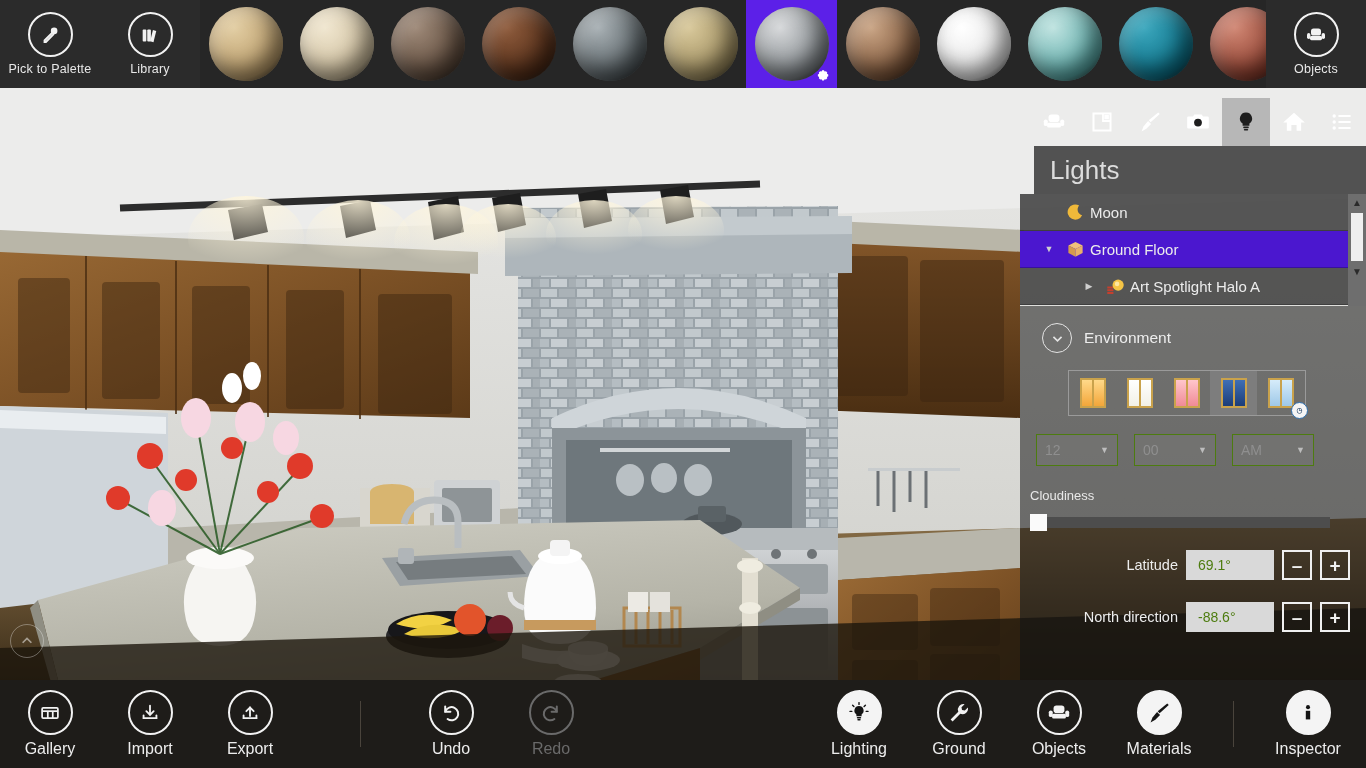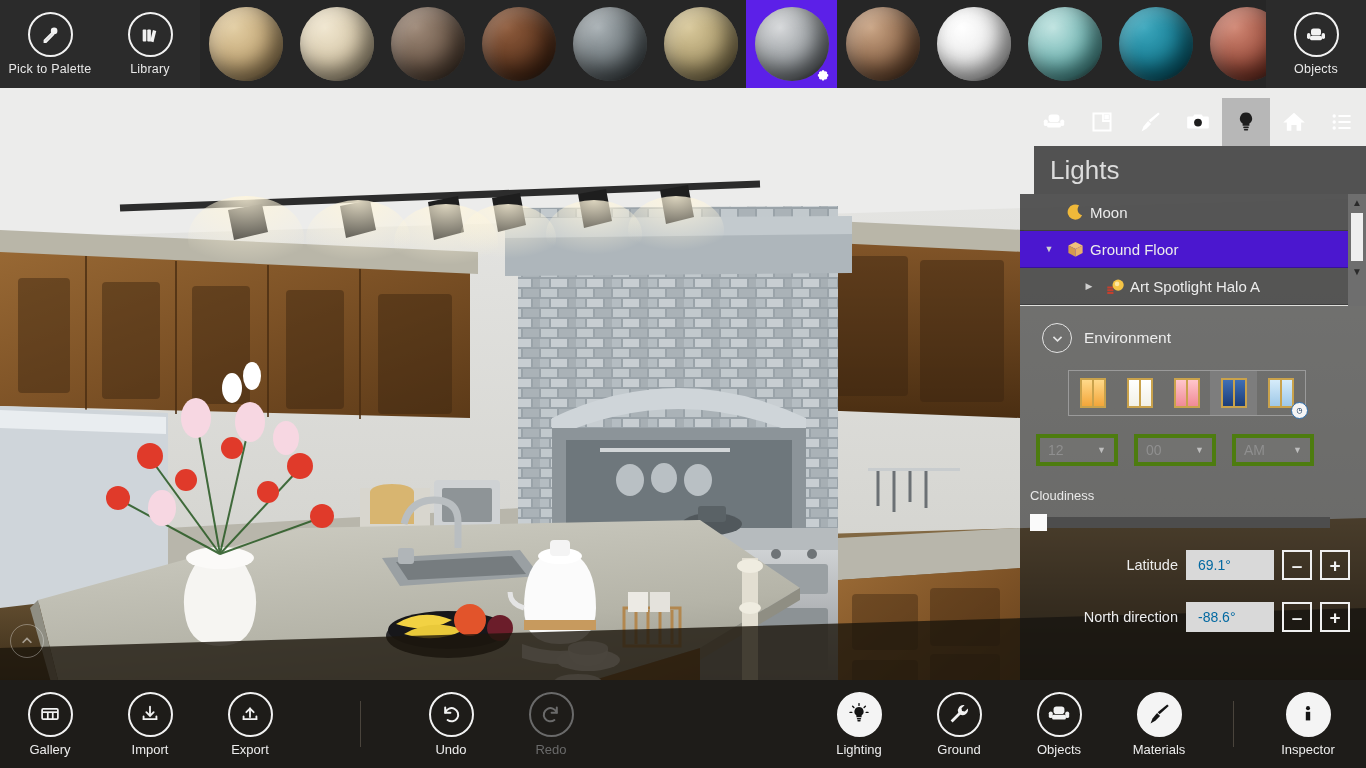--- a/index.html
+++ b/index.html
@@ -138,21 +138,21 @@
   .win i + i { border-left: 2px solid #c9a24c; }
   .clock {
     position: absolute; right: -4px; bottom: -4px; width: 17px; height: 17px;
     border-radius: 50%; background: #f5f5f5; border: 1.5px solid #2f6fae;
     font-size: 9px; color: #1c3f66; display: flex; align-items: center;
     justify-content: center; font-family: "Liberation Mono", monospace;
   }
 
   .time-row { display: flex; gap: 16px; margin: 18px 0 0 16px; }
   .tsel {
-    width: 82px; height: 32px; border: 4px solid #4d7c0f;
+    width: 82px; height: 32px; border: 1px solid #4d7c0f;
     background: rgba(255,255,255,.04); display: flex; align-items: center;
     justify-content: space-between; padding: 0 8px; cursor: pointer;
   }
   .tsel span { font-size: 14px; color: #8f8f8f; }
   .tsel .cv { font-size: 9px; color: #bdbdbd; }
 
   .cloud-label { margin: 22px 0 0 10px; font-size: 13px; color: #e8e8e8; }
   .slider {
     position: relative; margin: 14px 0 0 10px; width: 300px; height: 11px;
     background: #4d4d4d; cursor: pointer;
@@ -161,21 +161,21 @@
     position: absolute; left: 0; top: -3px; width: 17px; height: 17px;
     background: #fafafa;
   }
 
   .num-row {
     display: flex; align-items: center; justify-content: flex-end;
     gap: 8px; margin-top: 22px; padding-right: 16px;
   }
   .num-label { font-size: 14.5px; color: #ededed; }
   .num-field {
-    width: 88px; height: 30px; background: #d9d9d9; color: #0369a1;
+    width: 88px; height: 30px; background: #d9d9d9; color: #4d7c0f;
     font-size: 14px; display: flex; align-items: center; padding-left: 12px;
     cursor: text;
   }
   .num-btn {
     width: 30px; height: 30px; border: 2px solid #f0f0f0; color: #f0f0f0;
     display: flex; align-items: center; justify-content: center;
     font-size: 19px; font-weight: bold; cursor: pointer; line-height: 1;
   }
 
   
@@ -187,21 +187,21 @@
     width: 100px; height: 88px; display: flex; flex-direction: column;
     align-items: center; justify-content: center; gap: 5px; flex: none;
     cursor: pointer;
   }
   .bb-circle {
     width: 45px; height: 45px; border-radius: 50%; border: 2px solid #f2f2f2;
     display: flex; align-items: center; justify-content: center; color: #f2f2f2;
   }
   .bb-circle.filled { background: #f4f4f4; border-color: #f4f4f4; color: #141414; }
   .bb-circle.dim { border-color: #6a6a6a; color: #6a6a6a; }
-  .bb-label { font-size: 13px; color: #ededed; text-align: center; }
+  .bb-label { font-size: 16px; color: #ededed; text-align: center; }
   .bb-label.dim { color: #6a6a6a; }
   .bb-div { width: 1px; height: 46px; background: #4a443c; flex: none; }
 
   svg { display: block; }
 </style>
 </head>
 <body>
 
 <div class="app">
 

